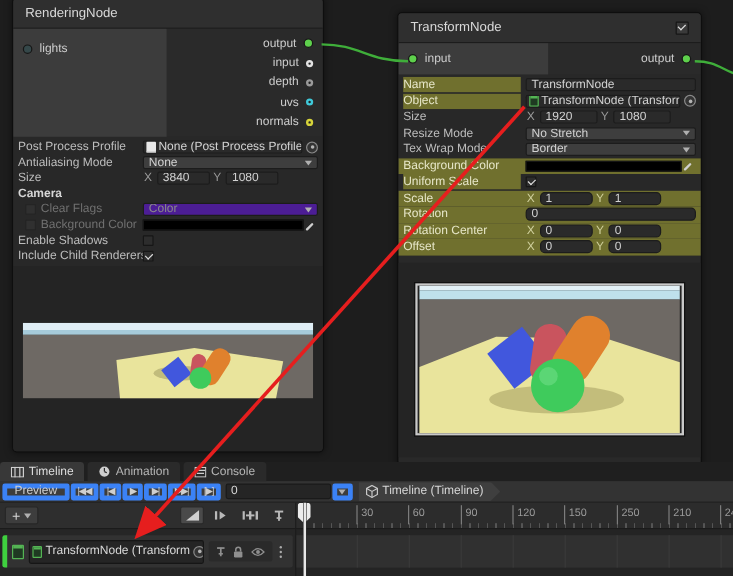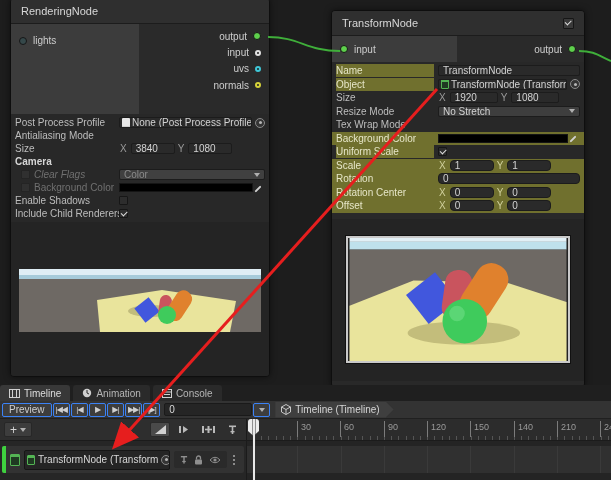--- a/index.html
+++ b/index.html
@@ -82,21 +82,21 @@
 
   
   #timeline{position:absolute;left:0;top:385px;width:611px;height:95px;background:#262626;}
   .tabbar{height:16px;background:#1f1f1f;display:flex;gap:3px;align-items:flex-end;}
   .tab{height:16px;display:flex;align-items:center;gap:4px;padding:0 9px;background:#2a2a2a;
        border-radius:3px 3px 0 0;color:#b5b5b5;}
   .tab.active{background:#383838;color:#dedede;}
   .toolbar{height:18px;background:#333;display:flex;align-items:center;gap:1px;padding:0 2px;
        border-bottom:1px solid #202020;}
   .tbtn{height:14px;min-width:17px;display:flex;align-items:center;justify-content:center;
-       background:#3d3d3d;border:1px solid #3b82f6;border-radius:2px;color:#cfcfcf;
+       background:#3d3d3d;border:4px solid #3b82f6;border-radius:2px;color:#cfcfcf;
        font-size:8px;letter-spacing:-1px;padding:0 2px;}
   .preview-btn{font-size:10px;letter-spacing:0;padding:0 6px;}
   .frame-field{width:88px;height:13px;background:#252525;border:1px solid #1a1a1a;border-radius:2px;
        color:#d8d8d8;display:flex;align-items:center;padding:0 4px;margin-left:3px;}
   .dd-btn{width:14px;}
   .crumb{margin-left:4px;height:16px;background:#3f3f3f;color:#d6d6d6;display:flex;align-items:center;
        gap:4px;padding:0 14px 0 6px;clip-path:polygon(0 0,calc(100% - 8px) 0,100% 50%,calc(100% - 8px) 100%,0 100%);}
   .row2{height:22px;display:flex;border-bottom:1px solid #1b1b1b;}
   .trackhead-top{width:247px;background:#2e2e2e;display:flex;align-items:center;gap:4px;
        padding:0 4px;border-right:1px solid #1b1b1b;}
@@ -155,20 +155,24 @@
     <div class="out-block" style="padding-top:4px;">
       <div class="port-row r" style="height:16.4px;">
         <span class="port-label">output</span>
         <span class="port-dot dot-green"></span>
       </div>
       <div class="port-row r" style="height:16.4px;">
         <span class="port-label">input</span>
         <span class="port-dot dot-ring-white"></span>
       </div>
       <div class="port-row r" style="height:16.4px;">
+        <span class="port-label">depth</span>
+        <span class="port-dot dot-ring-gray"></span>
+      </div>
+      <div class="port-row r" style="height:16.4px;">
         <span class="port-label">uvs</span>
         <span class="port-dot dot-ring-cyan"></span>
       </div>
       <div class="port-row r" style="height:16.4px;">
         <span class="port-label">normals</span>
         <span class="port-dot dot-ring-yellow"></span>
       </div>
     </div>
   </div>
   <div class="props" style="padding:2px 0;">
@@ -177,44 +181,50 @@
       <span class="pvalue">
           <span class="objfield">
         <span class="doc-icon"></span>
         <span>None (Post Process Profile)</span>
           </span>
         <span class="picker"></span>
         </span>
     </div>
     <div class="prow">
       <span class="plabel">Antialiasing Mode</span>
+      <span class="pvalue">
+          <span class="dropdown">
+        <span>None</span>
+        <span class="dd-arrow"></span>
+          </span>
+        </span>
     </div>
     <div class="prow">
       <span class="plabel">Size</span>
       <span class="pvalue">
         <span class="xy-lab">X</span>
         <span class="field" style="width:44px;">
             <span>3840</span>
           </span>
         <span class="xy-lab">Y</span>
         <span class="field" style="width:44px;">
             <span>1080</span>
           </span>
       </span>
     </div>
     <div class="prow">
       <span class="plabel bold">Camera</span>
     </div>
     <div class="prow disabled">
-      <span class="plabel" style="display:flex;align-items:center;gap:4px;padding-left:6px;font-style:italic;">
+      <span class="plabel" style="display:flex;align-items:center;gap:4px;padding-left:6px;">
         <span class="cbox dis"></span>
         <span>Clear Flags</span>
         </span>
       <span class="pvalue">
-          <span class="dropdown" style="background:#404040;color:#8a8a8a;">
+          <span class="dropdown" style="background:#4c1d95;color:#8a8a8a;">
         <span>Color</span>
         <span class="dd-arrow"></span>
           </span>
         </span>
     </div>
     <div class="prow disabled">
       <span class="plabel" style="display:flex;align-items:center;gap:4px;padding-left:6px;">
         <span class="cbox dis"></span>
         <span>Background Color</span>
         </span>
@@ -311,20 +321,26 @@
       <span class="plabel">Resize Mode</span>
       <span class="pvalue">
           <span class="dropdown">
         <span>No Stretch</span>
         <span class="dd-arrow"></span>
           </span>
         </span>
     </div>
     <div class="prow" style="height:13.5px;">
       <span class="plabel">Tex Wrap Mode</span>
+      <span class="pvalue">
+          <span class="dropdown">
+        <span>Border</span>
+        <span class="dd-arrow"></span>
+          </span>
+        </span>
     </div>
     <div class="prow hl-row" style="height:13.5px;">
       <span class="plabel">Background Color</span>
       <span class="pvalue">
           <span class="swatch"></span>
         <span class="eyedrop"></span>
         </span>
     </div>
     <div class="prow hl-label" style="height:13.5px;">
       <span class="plabel">
@@ -481,21 +497,21 @@
             <rect x="2.5" y="6" width="4" height="1.4" fill="#b9b9b9"></rect>
           </svg>
       </span>
     </div>
     <div class="ruler">
       <span class="ruler-label">30</span>
       <span class="ruler-label">60</span>
       <span class="ruler-label">90</span>
       <span class="ruler-label">120</span>
       <span class="ruler-label">150</span>
-      <span class="ruler-label">140</span>
+      <span class="ruler-label">250</span>
       <span class="ruler-label">210</span>
       <span class="ruler-label">240</span>
     </div>
   </div>
 
   <div class="tracks">
     <div class="trackhead-col">
       <div class="track-item">
         <span class="track-bar"></span>
         <span class="doc-icon green" style="width:10px;height:12px;"></span>

